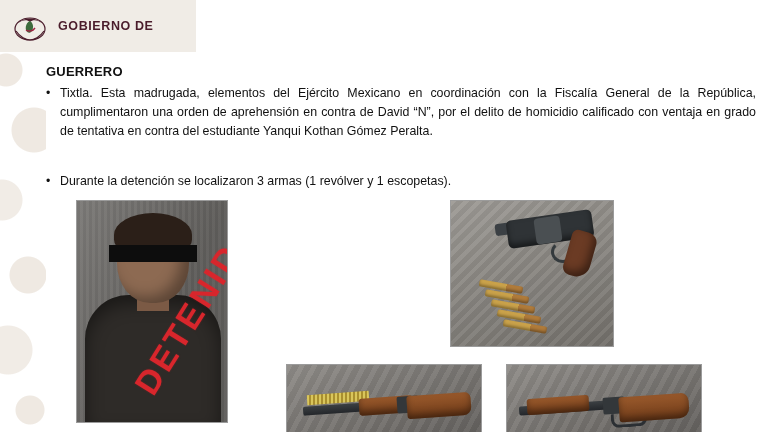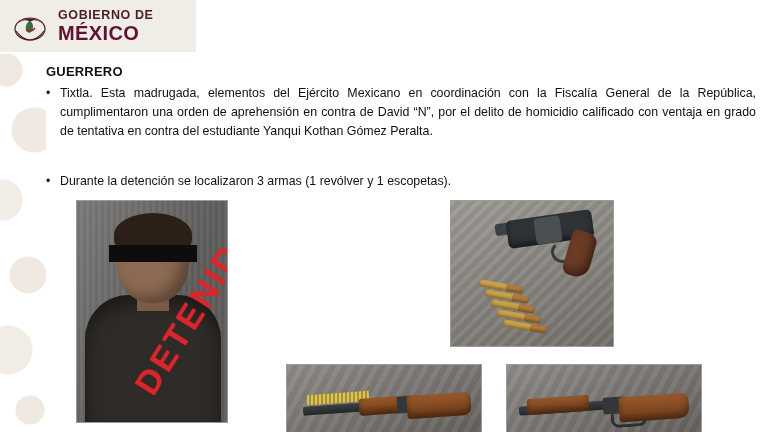--- a/index.html
+++ b/index.html
@@ -374,21 +374,20 @@
       <svg viewBox="0 0 44 34" width="44" height="34" aria-hidden="true">
         <ellipse cx="22" cy="20" rx="15" ry="11" fill="none" stroke="#4a1c2b" stroke-width="1.2"></ellipse>
         <path d="M10 14 C16 8, 28 8, 34 14 C30 11, 25 10, 22 13 C19 10, 14 11, 10 14 Z" fill="#4a1c2b"></path>
         <path d="M22 12 C25 14, 26 18, 24 22 C22 25, 19 24, 18 21 C17 17, 19 13, 22 12 Z" fill="#3c6b3c"></path>
         <path d="M18 21 C21 23, 25 22, 27 19" stroke="#9f2241" stroke-width="1.4" fill="none"></path>
         <path d="M8 22 C12 28, 18 31, 22 31 C26 31, 32 28, 36 22" fill="none" stroke="#4a1c2b" stroke-width="1.2"></path>
       </svg>
     </div>
     <div class="brand-text">
       <span class="brand-line1">GOBIERNO DE</span>
-      <span class="brand-line2">MÉXICO</span>
     </div>
   </div>
 </div>
 
 <div class="content">
 
   <div class="state-title">GUERRERO</div>
 
   <div class="bullet-block bullet-1">
     <span class="bullet-dot">•</span>

